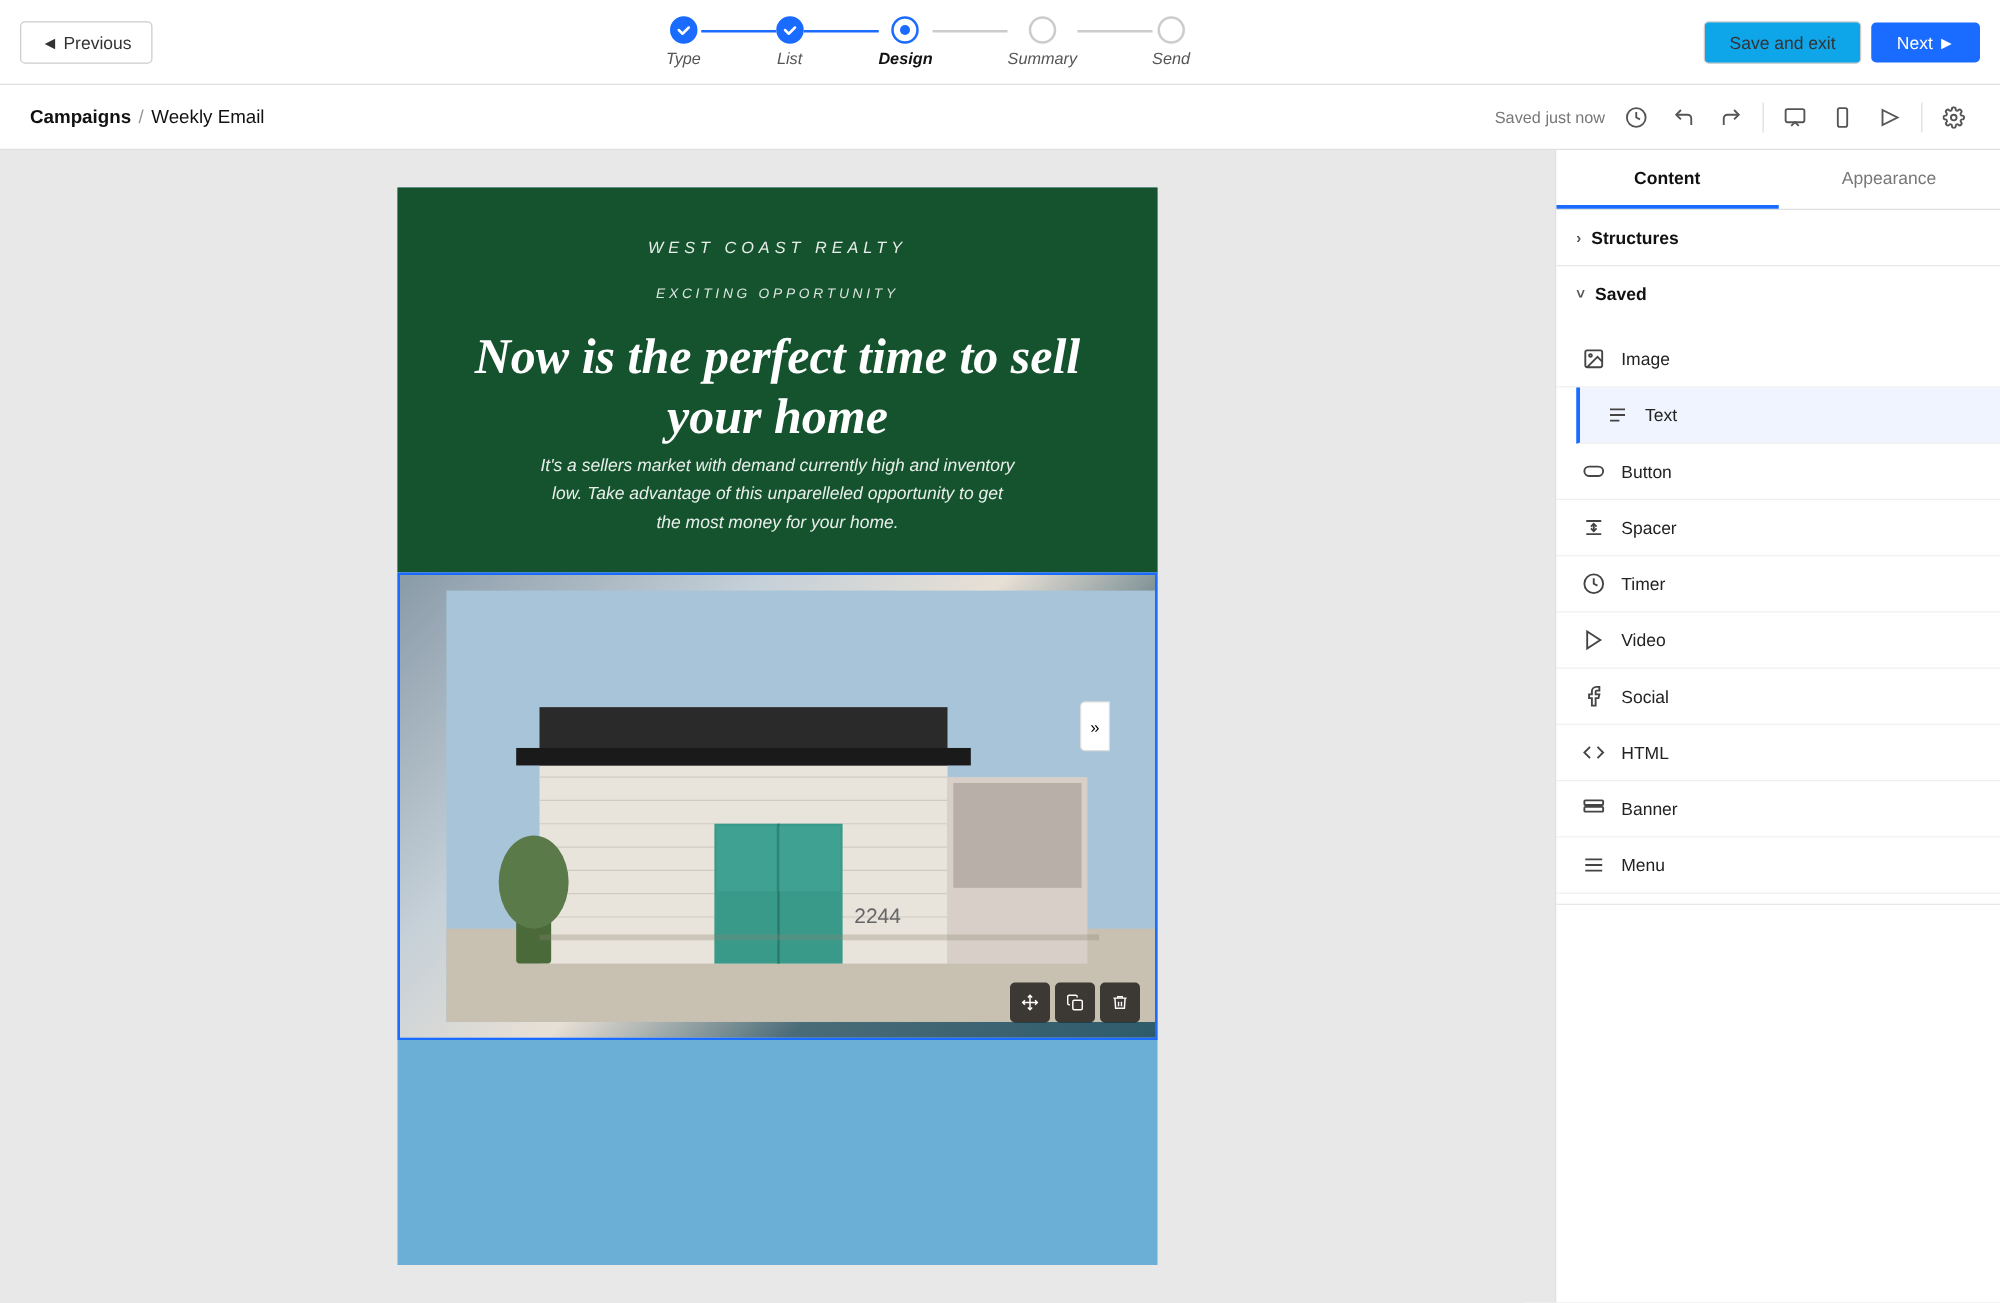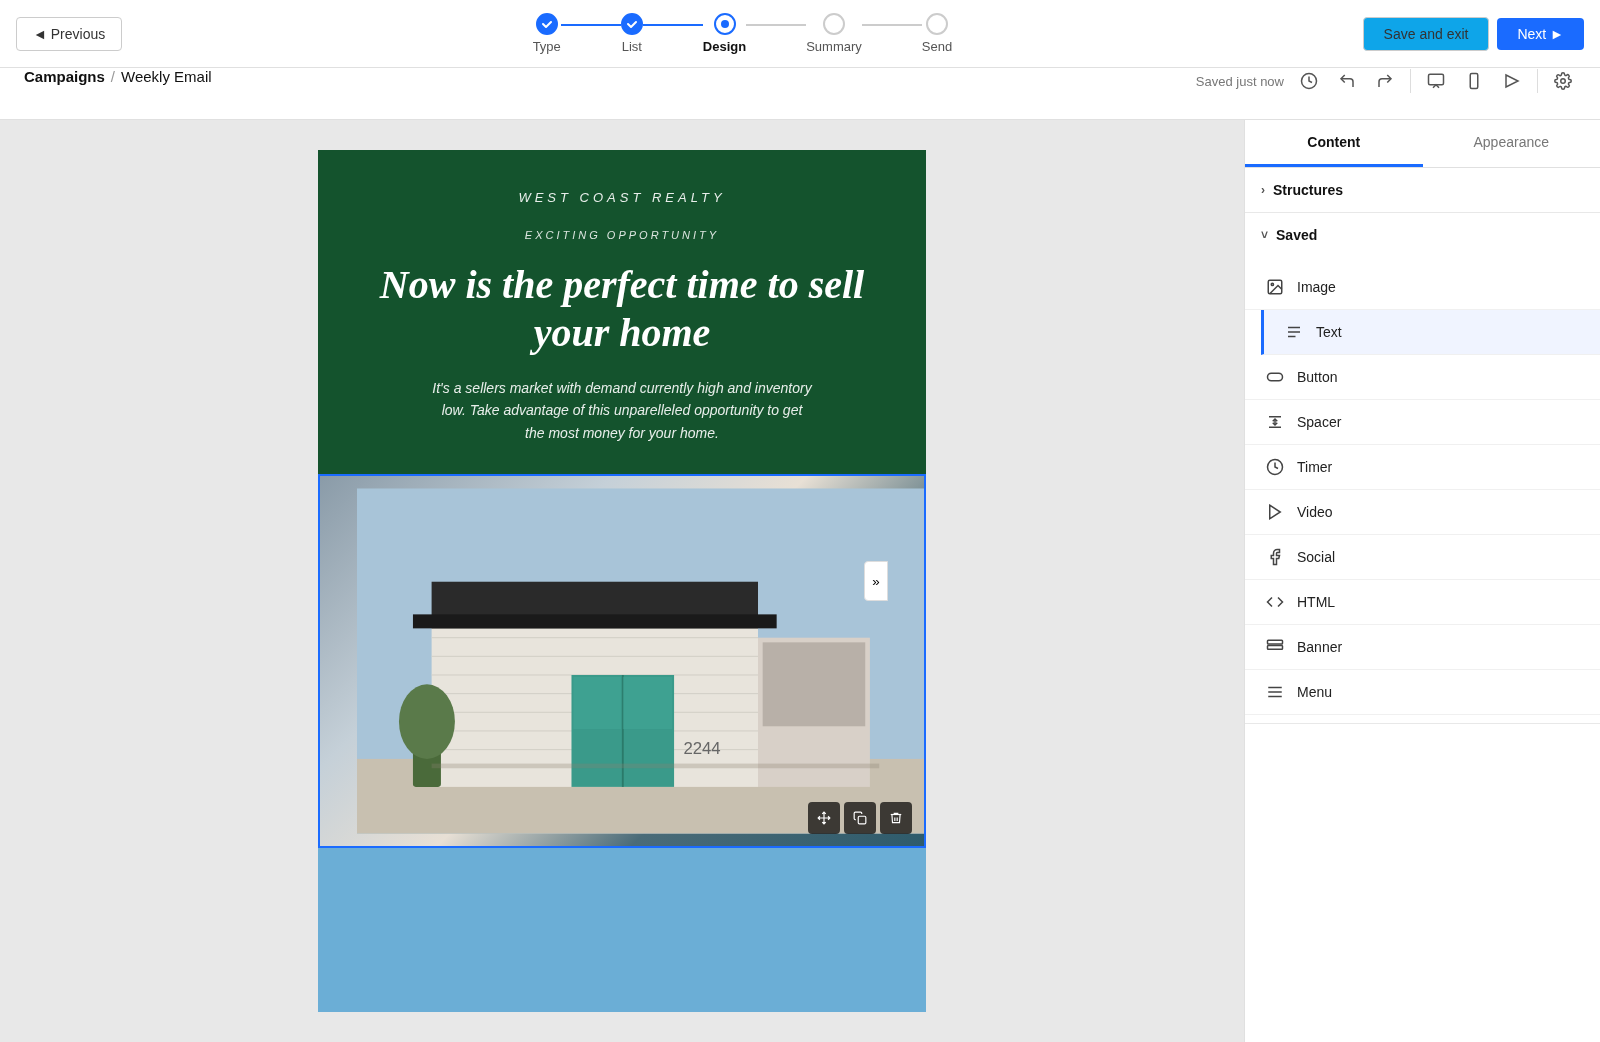--- a/index.html
+++ b/index.html
@@ -31,28 +31,28 @@
     }
     .step-item { display: flex; flex-direction: column; align-items: center; position: relative; }
     .step-circle {
       width: 22px; height: 22px; border-radius: 50%; border: 2px solid #ccc;
       background: #fff; display: flex; align-items: center; justify-content: center;
       font-size: 11px; z-index: 1; position: relative;
     }
     .step-circle.done { background: #1a6bff; border-color: #1a6bff; color: #fff; }
     .step-circle.active { background: #fff; border-color: #1a6bff; }
     .step-circle.inactive { background: #fff; border-color: #ccc; }
-    .step-label { font-size: 13px; margin-top: 4px; color: #555; white-space: nowrap; }
+    .step-label { font-size: 13px; margin-top: 4px; color: #555; white-space: nowrap; font-style: italic; }
     .step-label.active-label { font-weight: 700; color: #111; }
     .step-line { width: 60px; height: 2px; background: #ccc; margin-bottom: 18px; }
     .step-line.done-line { background: #1a6bff; }
 
     
     .breadcrumb-bar {
-      display: flex; align-items: flex-start; justify-content: space-between;
+      display: flex; align-items: center; justify-content: space-between;
       background: #fff; border-bottom: 1px solid #e0e0e0;
       height: 52px; padding: 0 24px;
     }
     .breadcrumb { display: flex; align-items: center; gap: 6px; font-size: 15px; }
     .breadcrumb-link { color: #111; font-weight: 600; cursor: pointer; }
     .breadcrumb-sep { color: #999; }
     .breadcrumb-current { color: #111; font-weight: 400; }
     .breadcrumb-actions { display: flex; align-items: center; gap: 12px; }
     .saved-text { font-size: 13px; color: #777; }
     .icon-btn {
@@ -79,21 +79,21 @@
 
     
     .email-preview {
       width: 608px; background: #6baed6; position: relative;
     }
     .email-hero {
       background: #14532d; padding: 40px 40px 30px; text-align: center; color: #fff; font-style: italic;
     }
     .email-brand { font-size: 13px; letter-spacing: 4px; font-weight: 500; margin-bottom: 24px; color: rgba(255,255,255,0.9); }
     .email-sub { font-size: 11px; letter-spacing: 3px; margin-bottom: 20px; color: rgba(255,255,255,0.85); }
-    .email-headline { font-size: 40px; font-weight: 700; line-height: 1.2; margin-bottom: 20px; font-family: Georgia, serif; }
+    .email-headline { font-size: 40px; font-weight: 700; line-height: 1.2; margin-bottom: 4px; font-family: Georgia, serif; }
     .email-body-text { font-size: 14px; line-height: 1.6; color: rgba(255,255,255,0.9); max-width: 380px; margin: 0 auto; }
 
     
     .email-image-section {
       position: relative; border: 2px solid #1a6bff; cursor: pointer;
       background: #b0c4de;
     }
     .email-image-placeholder {
       width: 100%; height: 370px;
       background: linear-gradient(135deg, #8a9ba8 0%, #c5d0d8 30%, #e8e0d5 50%, #4a6b78 70%, #2e5b6b 100%);

